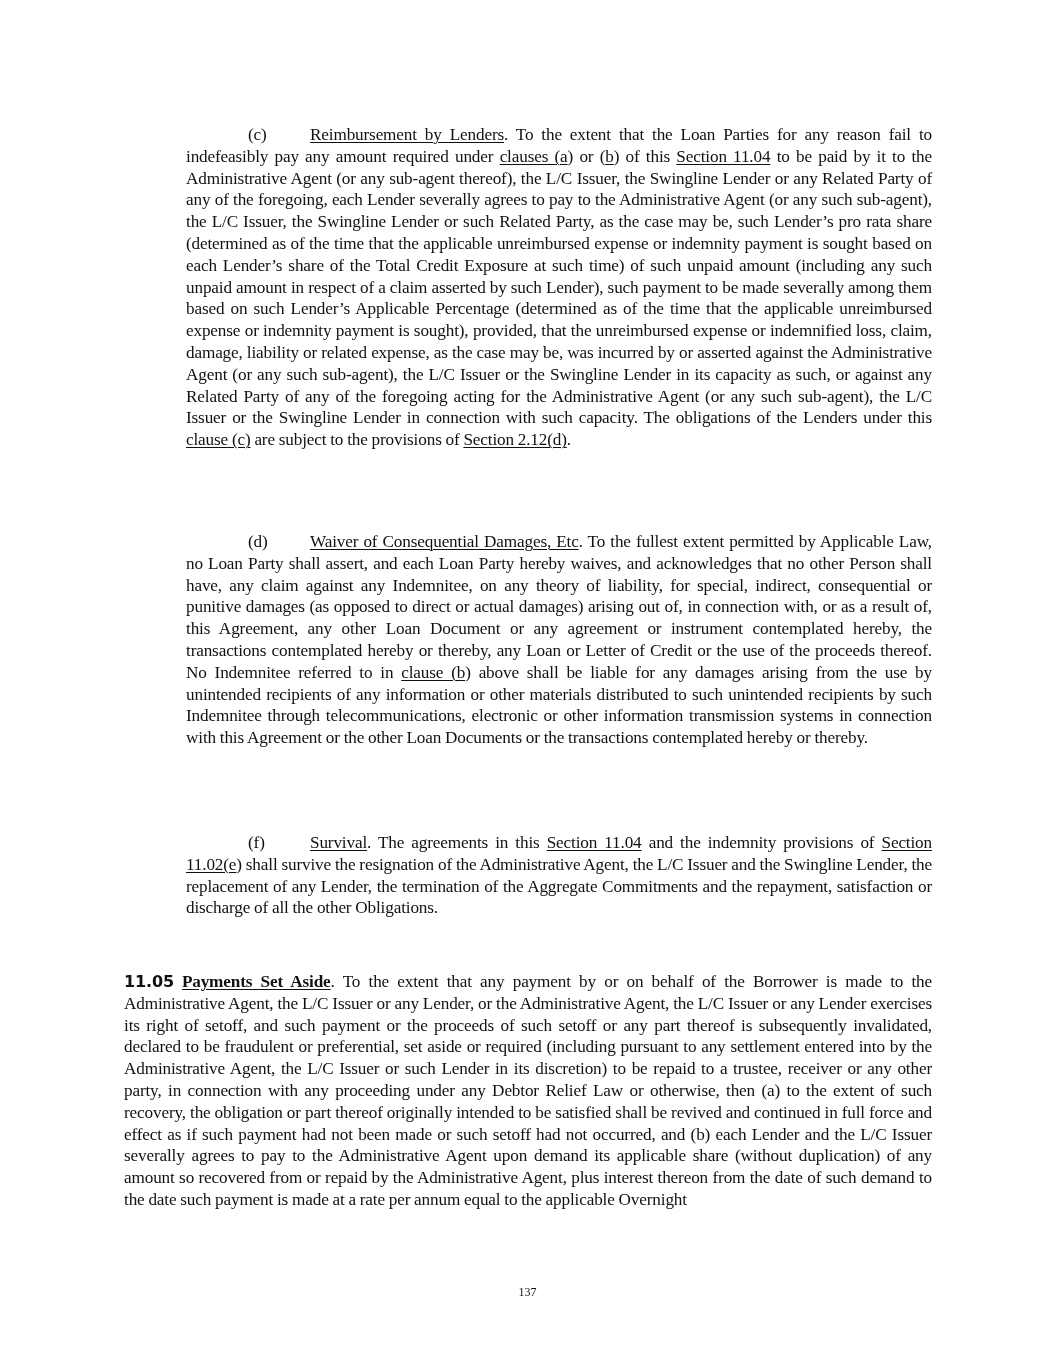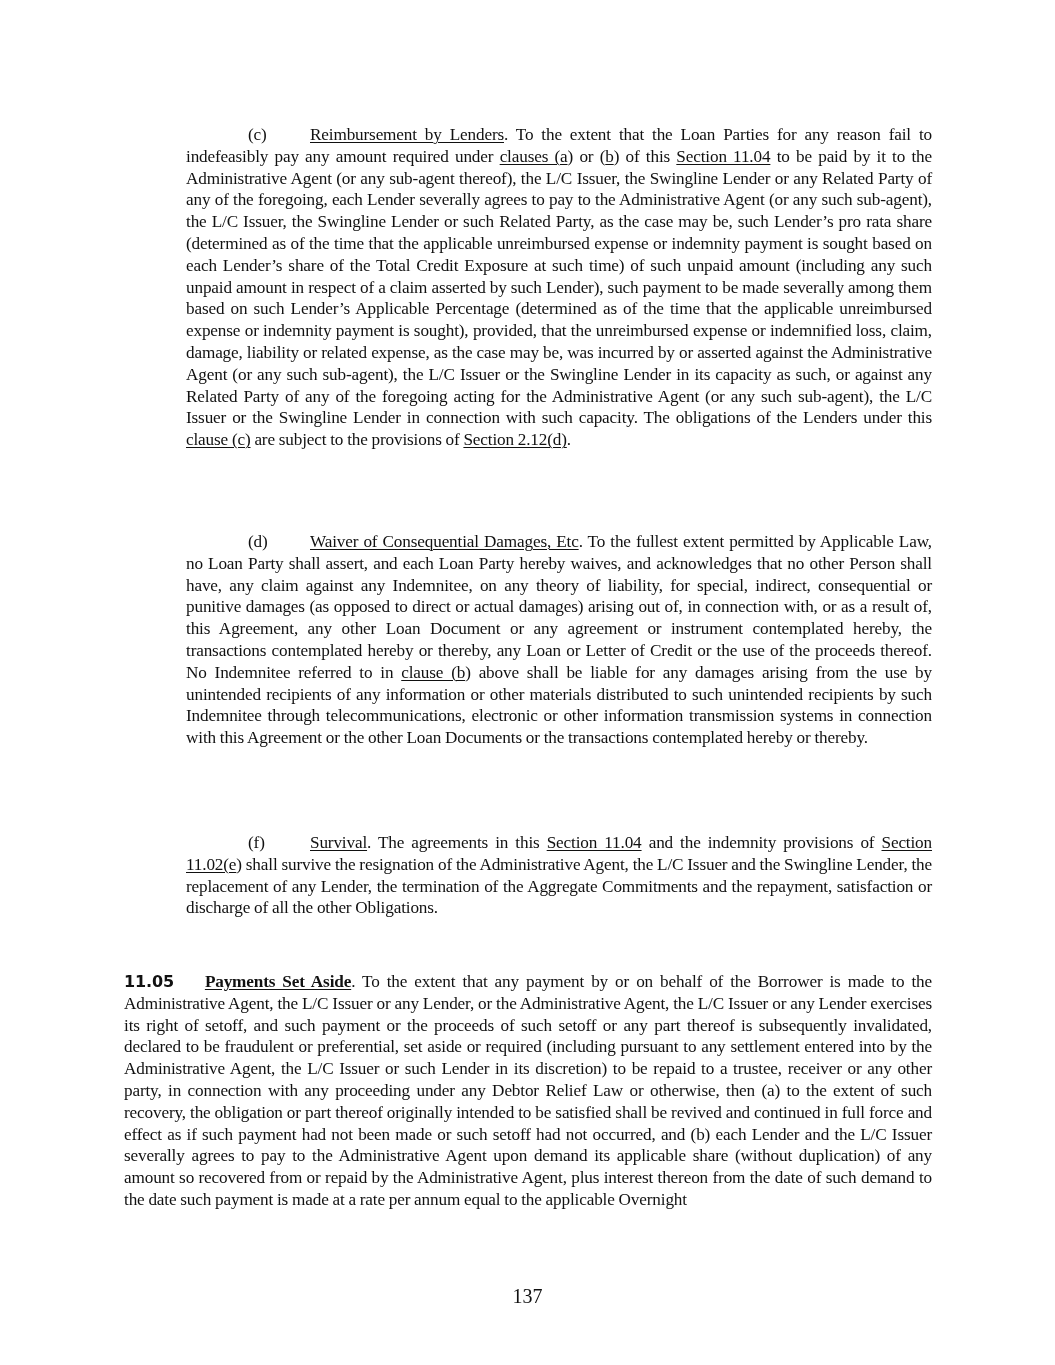--- a/index.html
+++ b/index.html
@@ -53,29 +53,28 @@
   .sec-num {
     font-family: "DejaVu Sans", "Liberation Sans", sans-serif;
     font-weight: bold;
     font-size: 16px;
     margin-right: 8px;
   }
   .sec-title {
     font-weight: bold;
     text-decoration: underline;
     text-underline-offset: 2px;
-    margin-left: 23px;
   }
   .page-number {
     position: absolute;
     left: 0;
     width: 1055px;
     top: 1285px;
     text-align: center;
-    font-size: 20px;
+    font-size: 12px;
   }
 </style>
 </head>
 <body>
 
 <div class="page">
 
   <div class="para indented" style="top:124px;">
     <span class="lead">(c)</span><span class="u">Reimbursement by Lenders</span><span>. To the extent that the Loan Parties for any reason fail to indefeasibly pay any amount required under </span><span class="u">clauses (a</span><span>) or (</span><span class="u">b</span><span>) of this </span><span class="u">Section 11.04</span><span> to be paid by it to the Administrative Agent (or any sub-agent thereof), the L/C Issuer, the Swingline Lender or any Related Party of any of the foregoing, each Lender severally agrees to pay to the Administrative Agent (or any such sub-agent), the L/C Issuer, the Swingline Lender or such Related Party, as the case may be, such Lender’s pro rata share (determined as of the time that the applicable unreimbursed expense or indemnity payment is sought based on each Lender’s share of the Total Credit Exposure at such time) of such unpaid amount (including any such unpaid amount in respect of a claim asserted by such Lender), such payment to be made severally among them based on such Lender’s Applicable Percentage (determined as of the time that the applicable unreimbursed expense or indemnity payment is sought), </span><span class="i">provided</span><span>, that the unreimbursed expense or indemnified loss, claim, damage, liability or related expense, as the case may be, was incurred by or asserted against the Administrative Agent (or any such sub-agent), the L/C Issuer or the Swingline Lender in its capacity as such, or against any Related Party of any of the foregoing acting for the Administrative Agent (or any such sub-agent), the L/C Issuer or the Swingline Lender in connection with such capacity. The obligations of the Lenders under this </span><span class="u">clause (c)</span><span> are subject to the provisions of </span><span class="u">Section 2.12(d)</span><span>.</span>
   </div>

